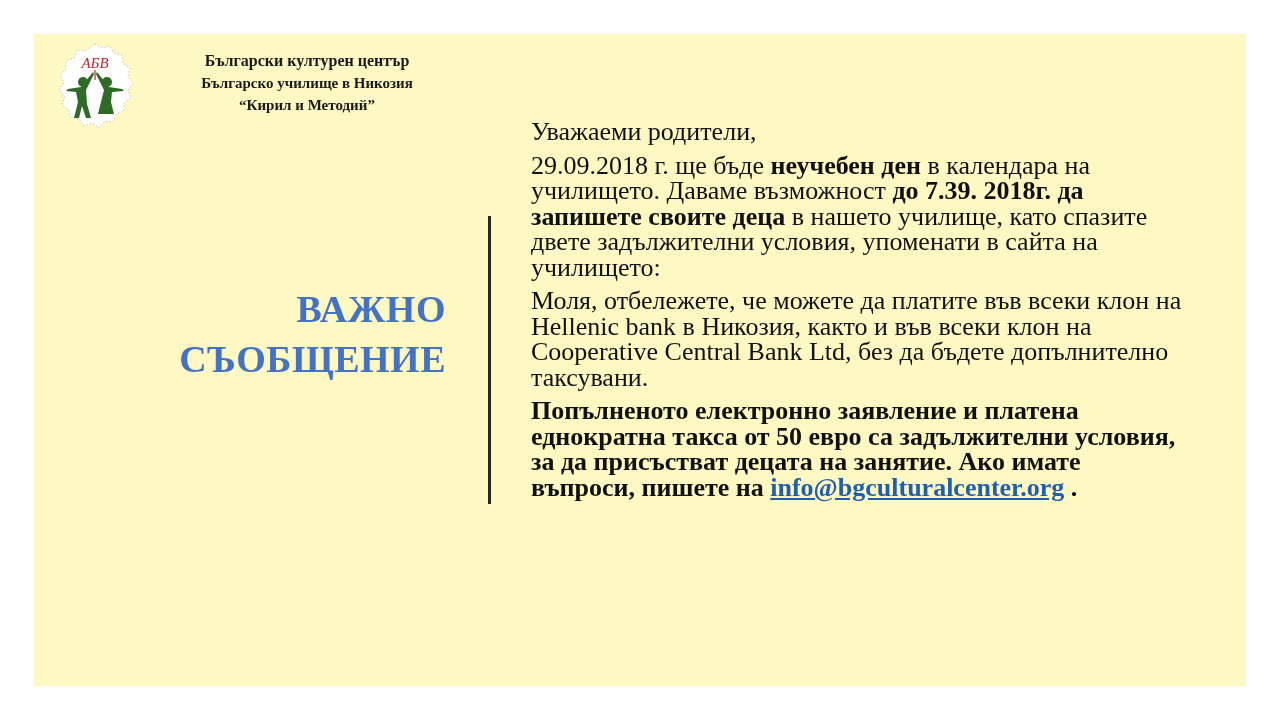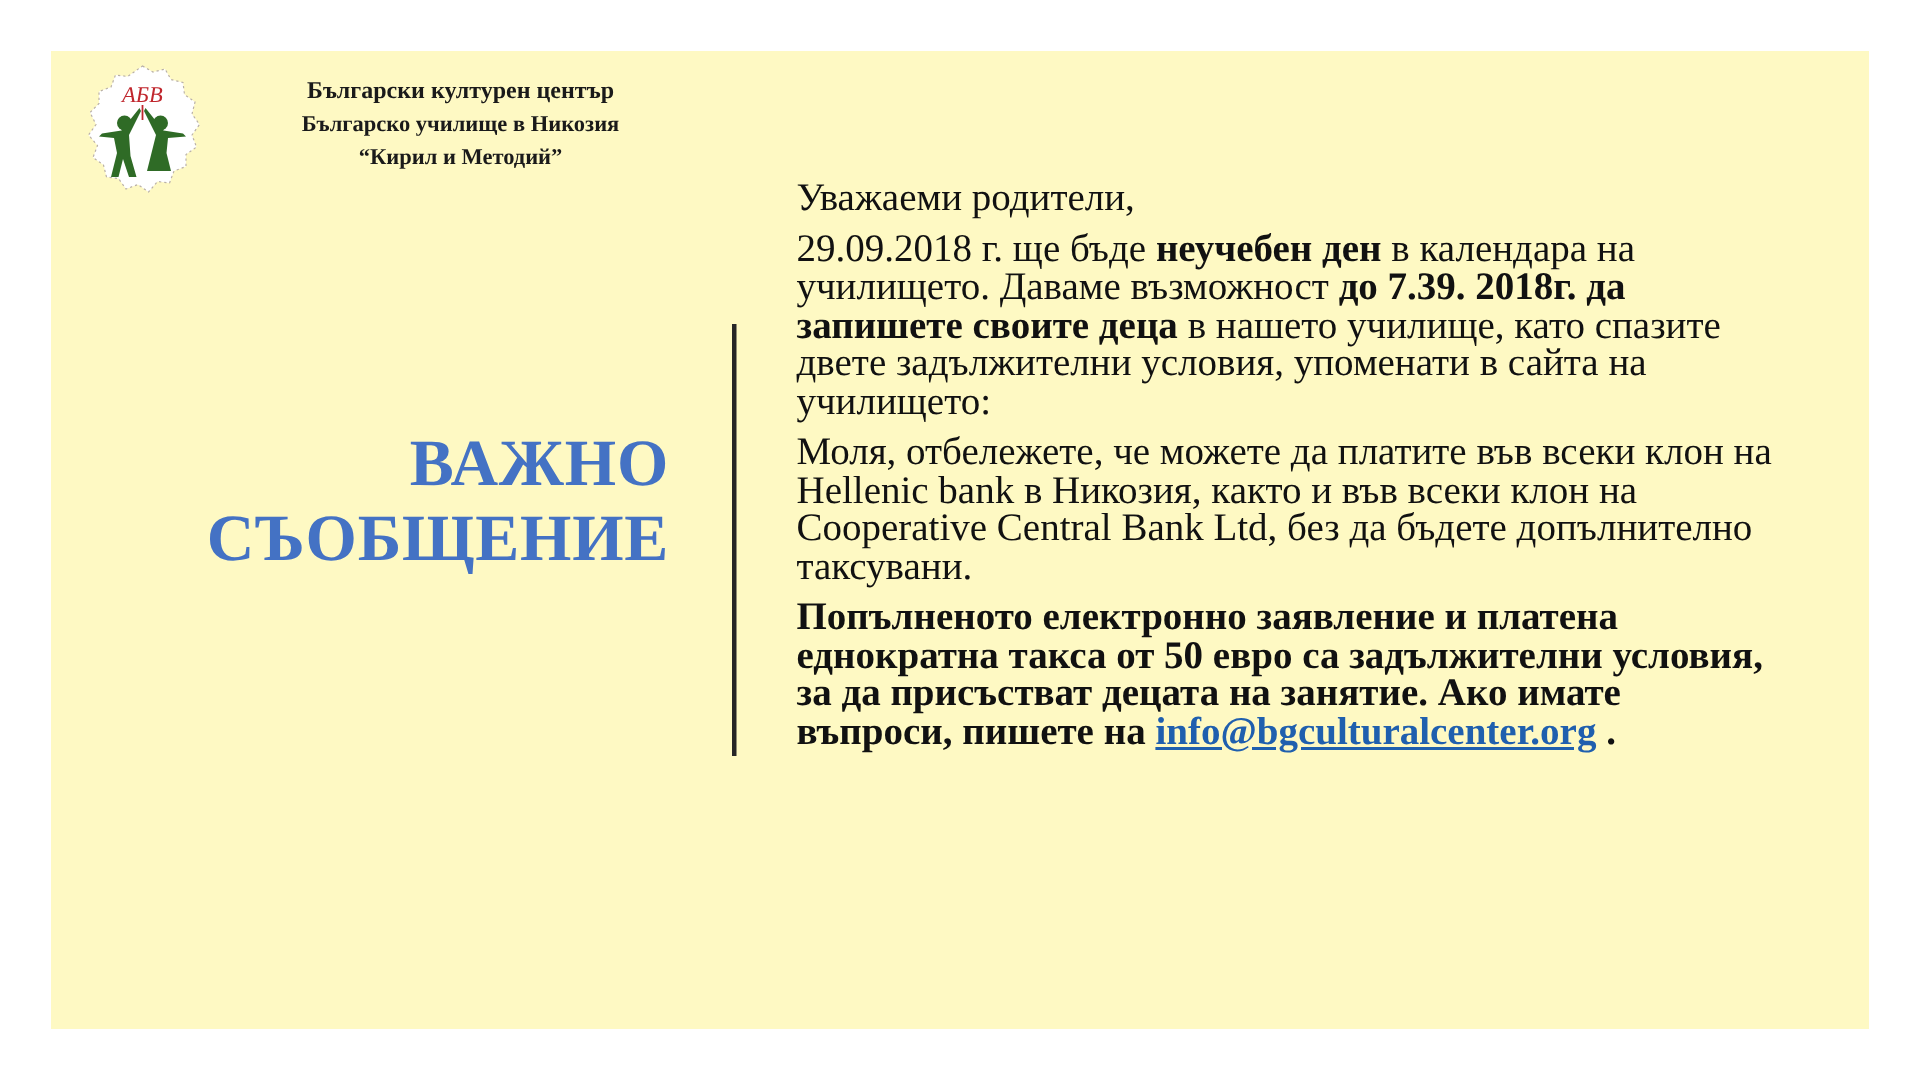--- a/index.html
+++ b/index.html
@@ -2,21 +2,21 @@
 <html><head>
 <meta charset="utf-8">
 <style>
   html, body { margin:0; padding:0; background:#ffffff; }
   body { width:1280px; height:720px; position:relative; overflow:hidden; font-family:"Liberation Serif", serif; }
   .slide { position:absolute; left:34px; top:34px; width:1212px; height:652px; background:#fef9c3; }
   .logo { position:absolute; left:20px; top:6px; width:82px; height:96px; }
   .org { position:absolute; left:138px; top:16px; width:270px; text-align:center; font-weight:bold; color:#1a1a1a; font-size:15px; line-height:22px; }
   .org div { white-space:nowrap; }
   .org .l1 { font-size:16px; }
-  .title { position:absolute; right:800px; top:250px; text-align:right; color:#4472c4; font-weight:bold; font-size:44px; line-height:50px; letter-spacing:0.5px; white-space:nowrap; }
+  .title { position:absolute; right:800px; top:250px; text-align:right; color:#4472c4; font-weight:bold; font-size:38px; line-height:50px; letter-spacing:0.5px; white-space:nowrap; }
   .divider { position:absolute; left:454px; top:182px; width:3px; height:288px; background:#262626; }
   .body { position:absolute; left:497px; top:85px; width:660px; color:#111; font-size:26px; line-height:25.5px; }
   .body p { margin:0 0 8px 0; }
   .body b { font-weight:bold; }
   .body .line { display:block; }
   .link { color:#1f5fae; text-decoration:underline;margin-top:24px; }
 </style>
 </head>
 <body>
 

